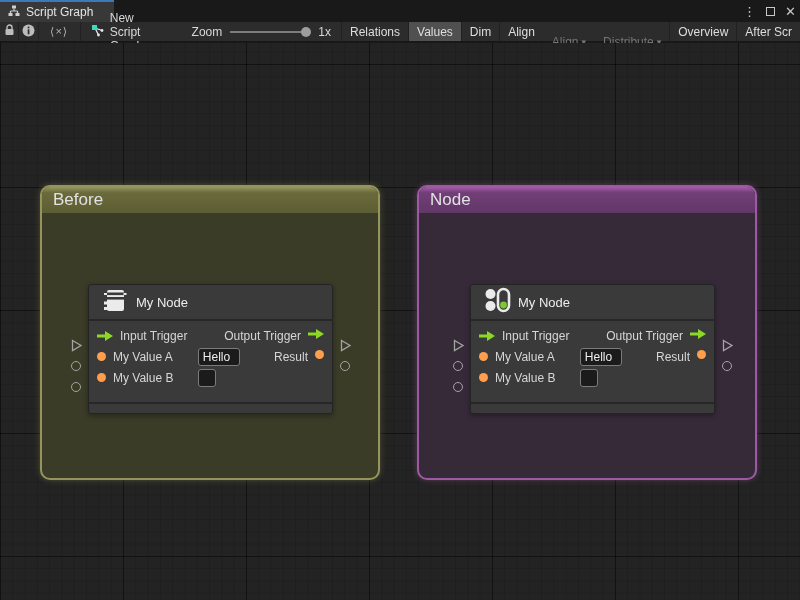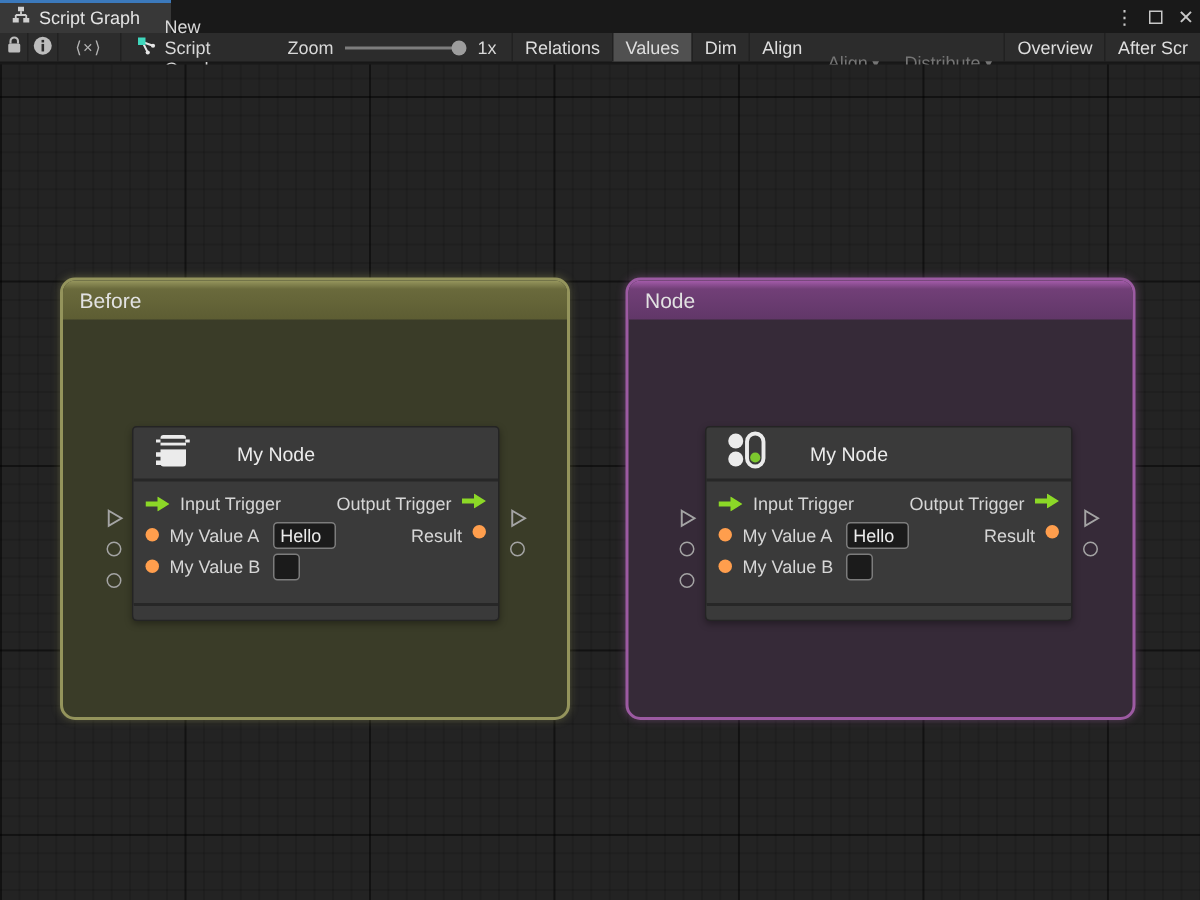--- a/index.html
+++ b/index.html
@@ -39,37 +39,37 @@
       linear-gradient(to right, rgba(0,0,0,0.12) 1px, transparent 1px),
       linear-gradient(to bottom, rgba(0,0,0,0.12) 1px, transparent 1px);
     background-size:123px 123px,123px 123px,12.3px 12.3px,12.3px 12.3px;
     background-position:0 21px,0 21px,0 21px,0 21px;
   }
 
   
   .group { position:absolute; width:340px; height:295px; border-radius:10px; overflow:hidden; }
   .group-before { left:40px; top:142px; border:2px solid #94945c; background:#3a3c28; box-shadow:0 0 6px rgba(175,175,100,0.35); }
   .group-after  { left:417px; top:142px; border:2px solid #9c5aa2; background:#362a38; box-shadow:0 0 6px rgba(185,110,190,0.35); }
-  .group-header { height:26px; display:flex; align-items:center; padding:0 11px; font-size:14px; color:#e2e2e2; }
+  .group-header { height:26px; display:flex; align-items:center; padding:0 11px; font-size:17px; color:#e2e2e2; }
   .group-before .group-header { background:linear-gradient(180deg,#97975e 0,#6a6a3c 22%,#5d5d33 100%); }
   .group-after  .group-header { background:linear-gradient(180deg,#a55cab 0,#713f77 22%,#613768 100%); }
 
   
   .node { position:absolute; width:245px; height:130px; }
   .node-box { position:absolute; left:0; top:0; width:245px; height:130px; background:#3a3a3a; border:1px solid #242424; border-radius:3px; box-shadow:0 2px 5px rgba(0,0,0,0.35); display:flex; flex-direction:column; }
   .node-before { left:88px; top:241px; }
   .node-after  { left:470px; top:241px; }
-  .node-header { height:36px; display:flex; align-items:center; gap:27px; padding:0 10px; border-bottom:2px solid #272727; }
+  .node-header { height:36px; display:flex; align-items:center; gap:5px; padding:0 10px; border-bottom:2px solid #272727; }
   .node-title { font-size:13px; color:#ececec; }
   .node-rows { flex:1; padding:4px 0; }
   .node-row { height:21px; display:flex; align-items:center; padding:0 8px; font-size:12px; color:#d6d6d6; }
   .row-left { display:flex; align-items:center; gap:7px; }
   .row-right { margin-left:auto; display:flex; gap:7px; }
   .dot { width:9px; height:9px; border-radius:50%; background:#ff9e4d; flex:0 0 auto; }
-  .mini-field { height:18px; background:#1b1b1b; border:1px solid #7c7c7c; border-radius:3px; color:#ececec; font-size:12px; font-family:"Liberation Sans",sans-serif; padding:0 4px; margin-left:2px; }
+  .mini-field { height:18px; background:#1b1b1b; border:1px solid #7c7c7c; border-radius:3px; color:#ececec; font-size:12px; font-family:"Liberation Sans",sans-serif; padding:0 4px; margin-left:18px; }
   .field-a { width:42px; }
   .field-b { width:18px; }
   .node-footer { height:11px; background:#3a3a3a; border-top:2px solid #272727; border-radius:0 0 3px 3px; }
 
   
   .ext { position:absolute; display:flex; align-items:center; justify-content:center; width:14px; height:14px; }
   .ext-circle { width:10px; height:10px; border-radius:50%; border:1.5px solid #a4a4a4; }
   .exL { left:-19px; }  .exR { right:-19px; }
   .ey1 { top:54px; } .ey2 { top:75px; } .ey3 { top:96px; }
 

